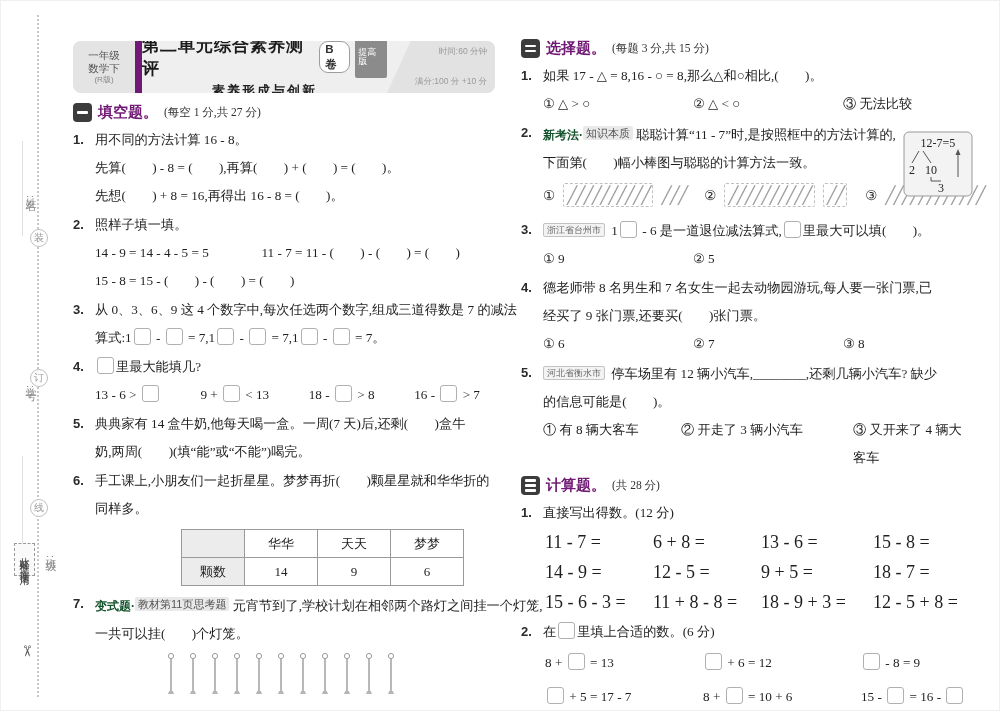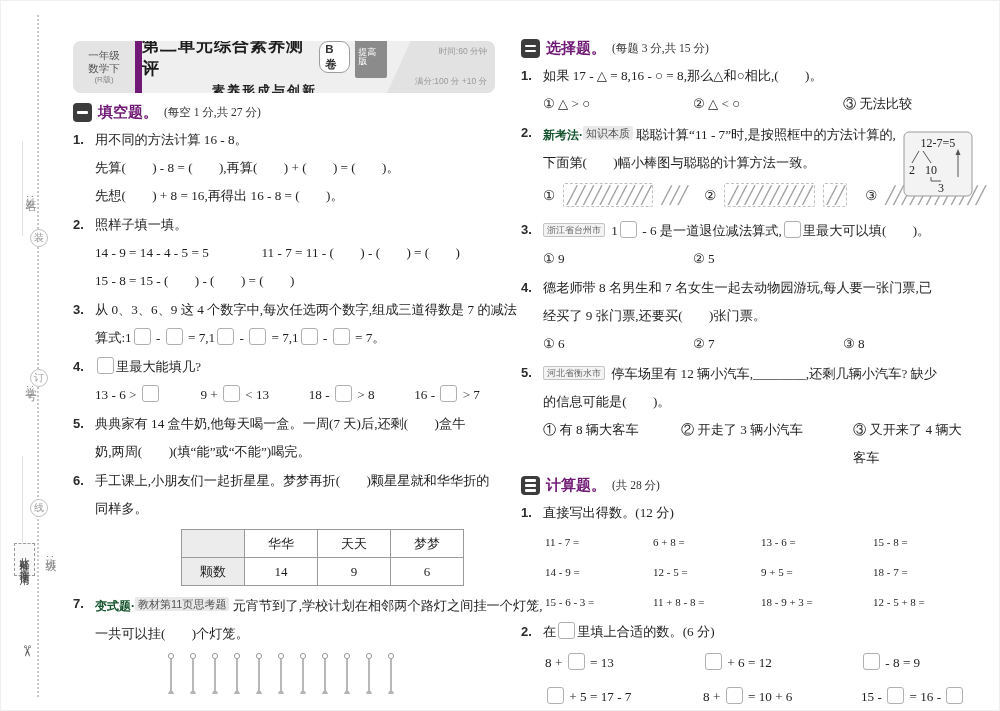--- a/index.html
+++ b/index.html
@@ -67,21 +67,21 @@
   .opts{display:grid;grid-template-columns:150px 150px 1fr;font-size:13.2px;line-height:28px;color:#1e1e1e;}
   .opts.narrow{grid-template-columns:138px 172px 1fr;}
   .sticks-row{display:flex;align-items:center;gap:8px;margin:2px 0 4px 0;height:32px;}
   .optlabel{font-size:13.5px;color:#1e1e1e;}
   .sticks{color:#a0a0a0;font-size:17px;letter-spacing:-2px;font-family:"DejaVu Sans",sans-serif;}
   .sticks.dashed{border:1px dashed #c0c0c0;padding:1px 3px;border-radius:2px;}
   .stickgap{width:2px;}
   
   .decomp-box{position:absolute;right:-4px;top:96px;}
   
-  .calcgrid{display:grid;grid-template-columns:108px 108px 112px 1fr;font-size:11px;line-height:30px;color:#1e1e1e;margin-left:2px;}
+  .calcgrid{display:grid;grid-template-columns:108px 108px 112px 1fr;font-size:18px;line-height:30px;color:#1e1e1e;margin-left:2px;}
   .fillgrid{display:grid;grid-template-columns:158px 158px 1fr;font-size:13.2px;line-height:34px;color:#1e1e1e;margin-left:2px;}
   svg text{font-family:"Liberation Serif","DejaVu Serif",serif;}
 </style>
 </head>
 <body>
 
 <div class="page">
 
   <div class="bind-line"></div>
   <div class="edge-seg" style="top:140px;height:95px;"></div>

